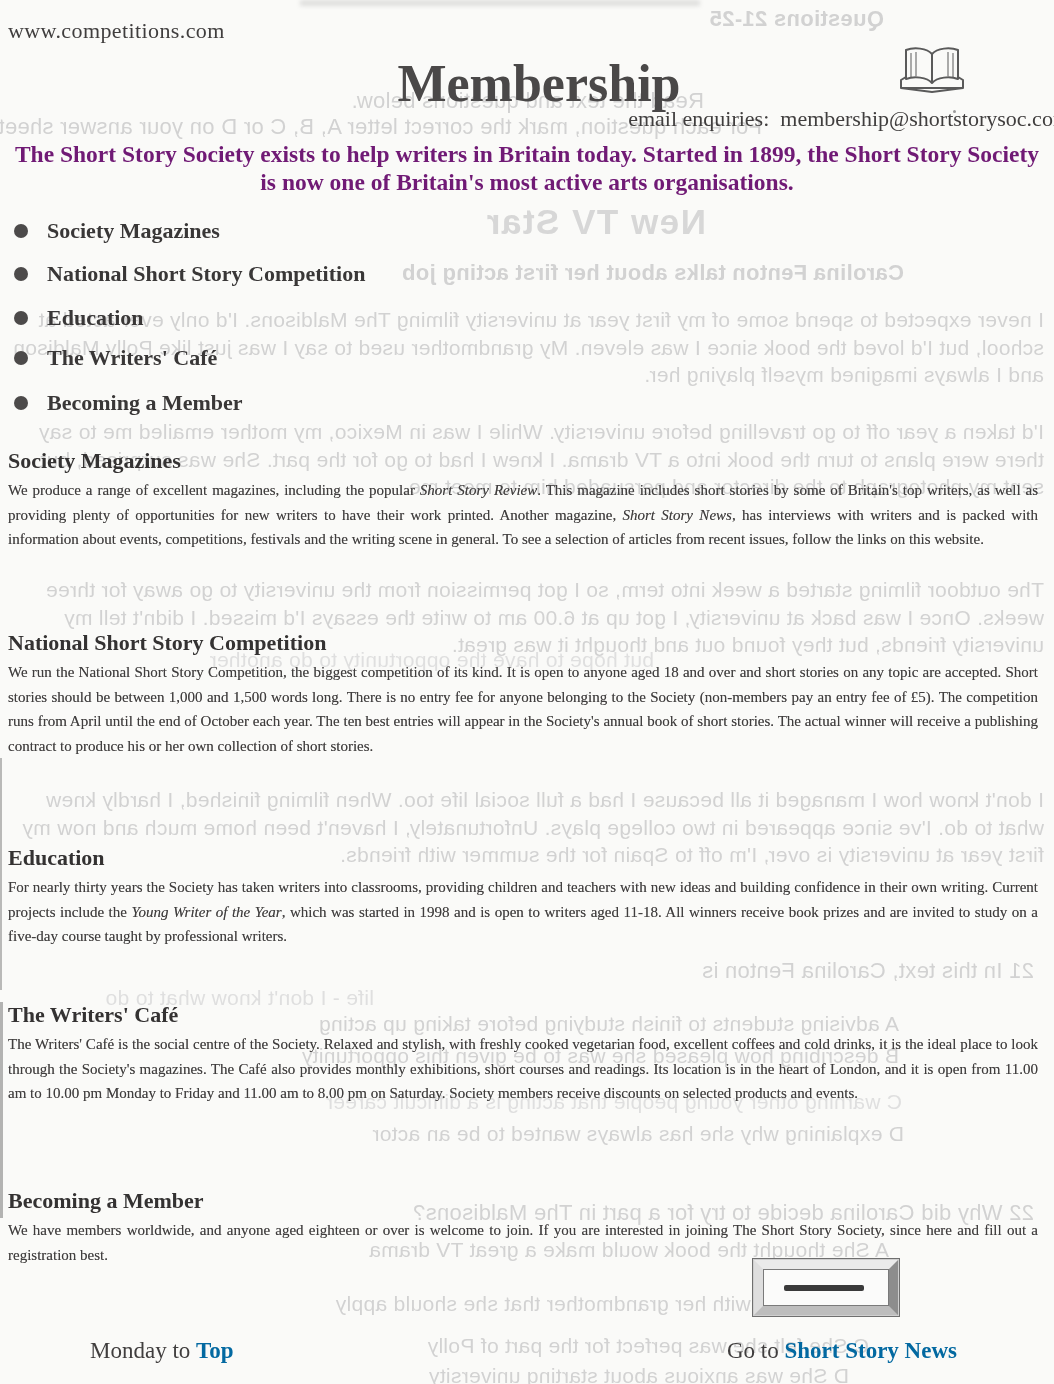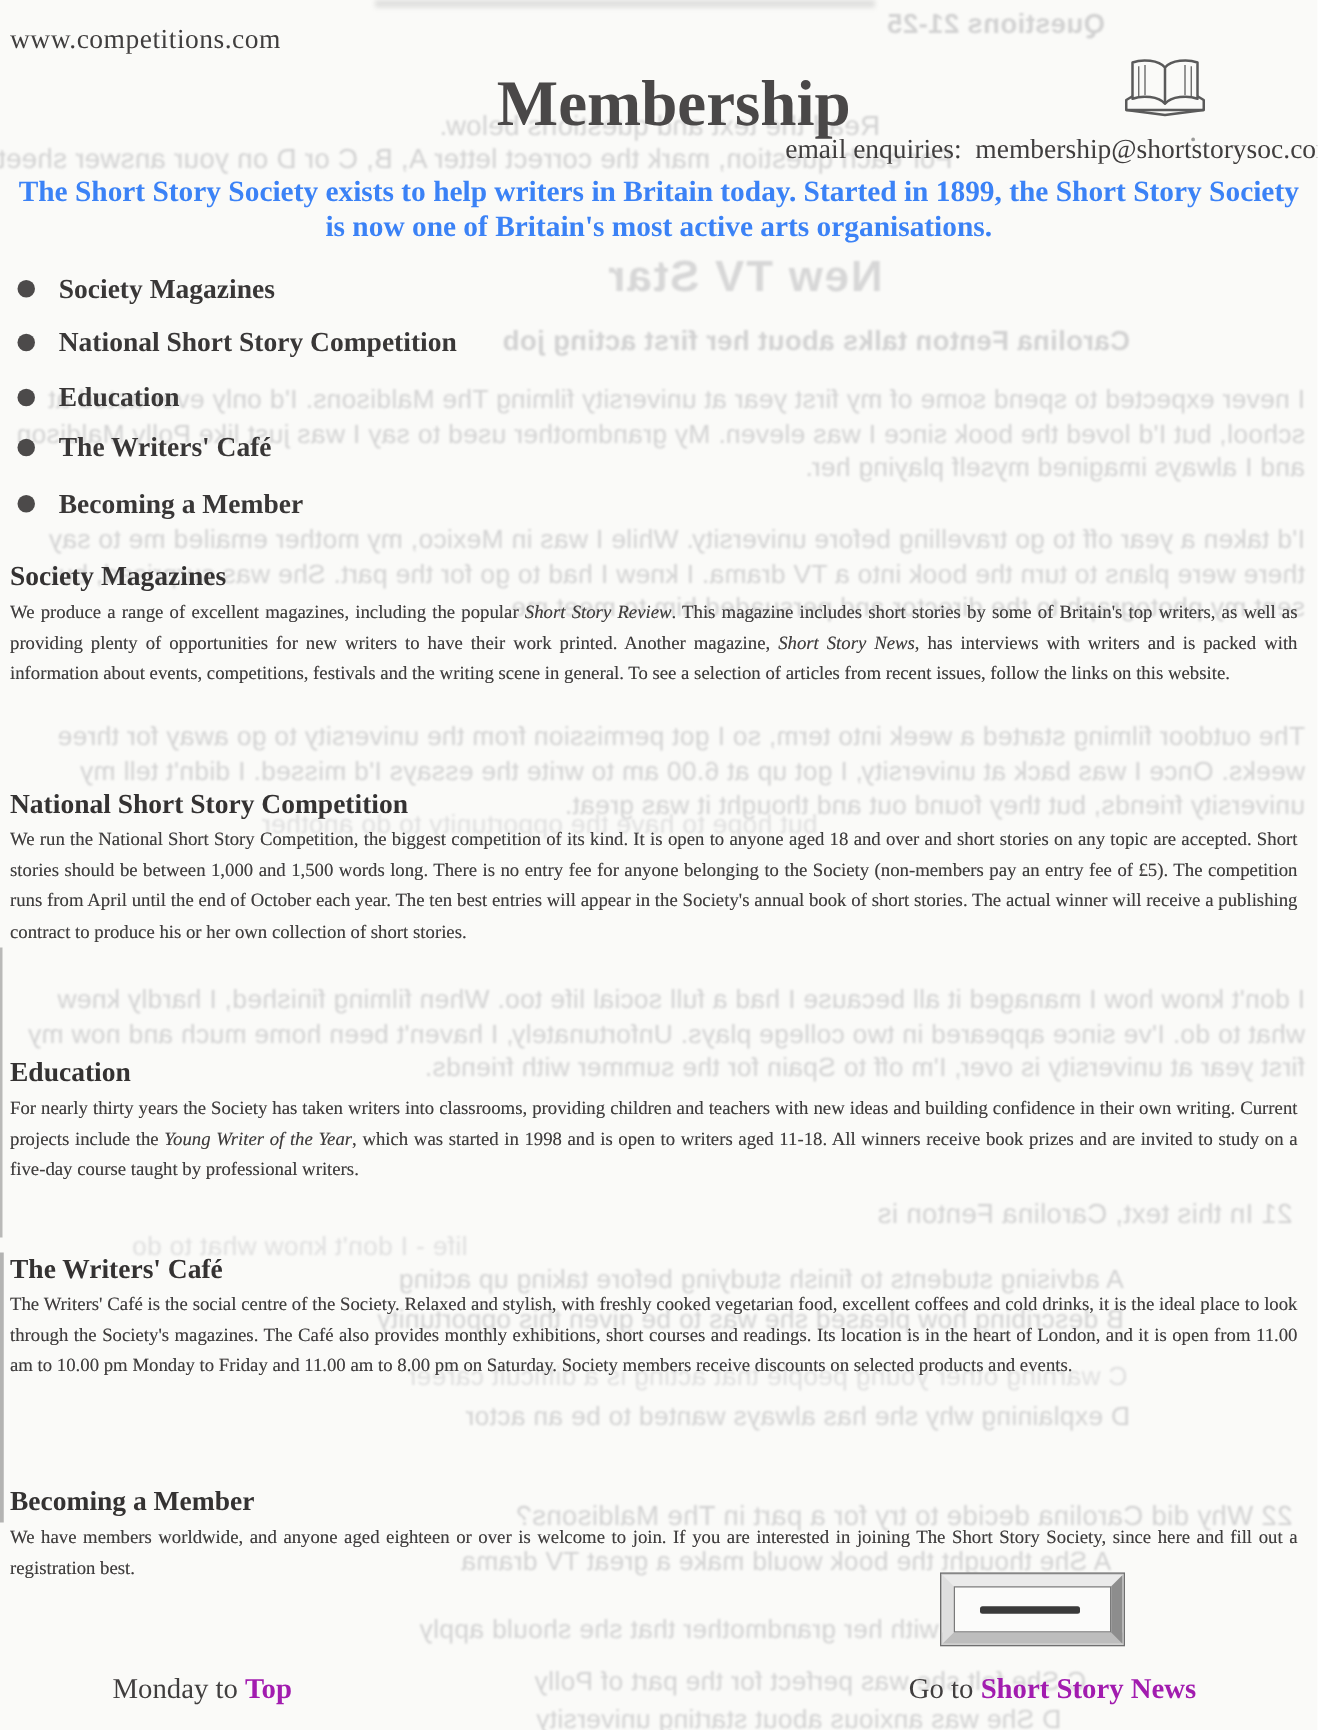--- a/index.html
+++ b/index.html
@@ -14,38 +14,38 @@
   .gBig{font-size:35px;letter-spacing:1.5px;color:#d7d7d7;}
   .g22{font-size:22px;}
   .glight{color:#dfdfdf;}
   
   .main{position:absolute;inset:0;z-index:1;}
   .url{position:absolute;left:8px;top:18px;font-size:22px;letter-spacing:.4px;}
   .title{position:absolute;left:0;top:44px;width:100%;margin:12px;text-align:center;
          font-size:52px;line-height:56px;font-weight:700;color:#4a4848;}
   .email{position:absolute;left:16px;top:106px;width:100%;text-align:right;font-size:22px;}
   .intro{position:absolute;left:10px;top:140px;width:1034px;text-align:center;
-         font-size:23.5px;font-weight:700;line-height:28px;color:#3b82f6;}
+         font-size:23.5px;font-weight:700;line-height:28px;color:#701a75;}
   .bullet{position:absolute;left:14px;display:flex;align-items:center;}
   .dot{width:14px;height:14px;border-radius:50%;background:#4c4a4a;margin-right:19px;flex:0 0 auto;}
   .blabel{font-size:22px;font-weight:700;color:#393737;}
   .sec{position:absolute;left:8px;width:1030px;}
   .sec h2{margin:0 0 5px 0;font-size:22px;line-height:25px;font-weight:700;color:#343232;}
   .sec p{margin:0;font-size:15px;line-height:24.7px;text-align:justify;
          text-shadow:0 0 .4px rgba(64,62,62,.55);}
   .sec i{font-style:italic;}
   
   .boxbtn{position:absolute;left:752px;top:1258px;width:148px;height:59px;
           border:1px solid #6f6f6f;background:#cfcfcf;box-sizing:border-box;}
   .bevel{position:absolute;inset:1px;border-style:solid;border-width:9px;
          border-color:#eaeaea #8d8d8d #bdbdbd #dedede;background:#fbfbfa;box-sizing:border-box;}
   .face{position:absolute;inset:0;border:1px solid #7a7a7a;}
   .bline{position:absolute;left:16%;top:42%;width:65%;height:6px;background:#3a3a3a;border-radius:2px;}
   .foot{position:absolute;top:1338px;font-size:23px;}
-  .foot b{font-weight:700;color:#a21caf;}
+  .foot b{font-weight:700;color:#0369a1;}
   .fl{left:90px;} .fr{left:727px;}
   .book{position:absolute;left:898px;top:44px;}
   
   .speck{position:absolute;left:953px;top:110px;width:3px;height:3px;border-radius:50%;
          background:#8a8a8a;opacity:.85;}
   .smudge{position:absolute;left:300px;top:0;width:400px;height:6px;background:#9a9a9a;
           opacity:.28;filter:blur(2px);}
   .edge1{position:absolute;left:0;top:758px;width:2px;height:232px;background:#6b6b6b;opacity:.45;}
   .edge2{position:absolute;left:0;top:1002px;width:3px;height:216px;background:#6b6b6b;opacity:.5;}
 </style>

